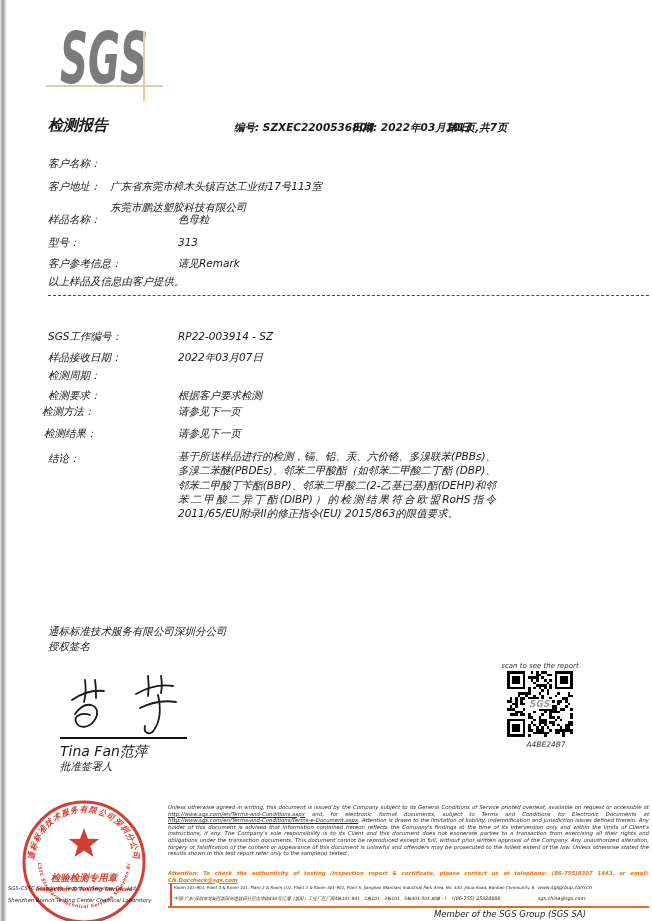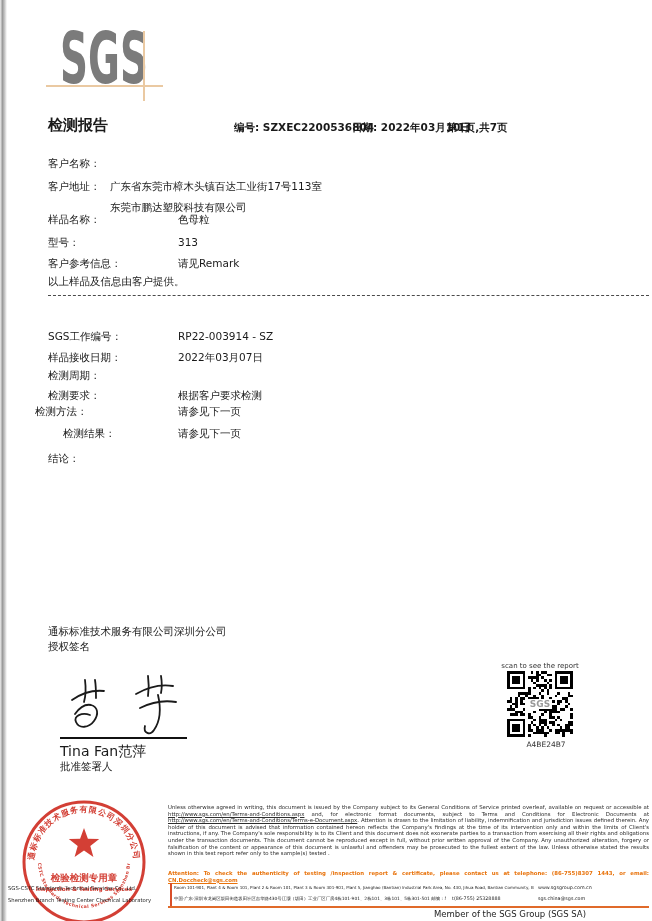--- a/index.html
+++ b/index.html
@@ -1,17 +1,17 @@
 <!DOCTYPE html>
 <html><head>
 <meta charset="utf-8">
 <style>
   html,body{margin:0;padding:0;background:#ffffff;}
   #page{position:relative;width:652px;height:921px;background:#ffffff;overflow:hidden;
-        font-family:"DejaVu Sans","Liberation Sans",sans-serif;color:#1a1a1a;}
+        font-family:"DejaVu Sans","Liberation Sans",sans-serif;color:#1a1a1a;font-style:italic;}
   .abs{position:absolute;}
   .lbl{font-size:10.5px;color:#1a1a1a;}
   .val{font-size:10.5px;color:#1a1a1a;}
   #edge{left:0;top:0;width:7px;height:921px;
         background:linear-gradient(90deg,#efefef 0%,#9a9a9a 35%,#cdcdcd 70%,#ffffff 100%);}
   
   #logo-svg{left:60px;top:28px;}
   #logo-hline{left:46px;top:85px;width:117px;height:2px;background:#eac9a2;}
   #logo-vline{left:143px;top:31px;width:2px;height:70px;background:#eac9a2;}
   
@@ -84,25 +84,26 @@
 
   <div id="dash-rule" class="abs"></div>
 
   <div class="abs lbl" style="left:48px;top:330px;">SGS工作编号：</div>
   <div class="abs val" style="left:178px;top:330px;">RP22-003914 - SZ</div>
   <div class="abs lbl" style="left:48px;top:351px;">样品接收日期：</div>
   <div class="abs val" style="left:178px;top:351px;">2022年03月07日</div>
   <div class="abs lbl" style="left:48px;top:369px;">检测周期：</div>
   <div class="abs lbl" style="left:48px;top:389px;">检测要求：</div>
   <div class="abs val" style="left:178px;top:389px;">根据客户要求检测</div>
-  <div class="abs lbl" style="left:35px;top:405px;">检测方法：</div>
+  <div class="abs lbl" style="left:42px;top:405px;">检测方法：</div>
   <div class="abs val" style="left:178px;top:405px;">请参见下一页</div>
-  <div class="abs lbl" style="left:63px;top:427px;">检测结果：</div>
+  <div class="abs lbl" style="left:44px;top:427px;">检测结果：</div>
   <div class="abs val" style="left:178px;top:427px;">请参见下一页</div>
   <div class="abs lbl" style="left:48px;top:452px;">结论：</div>
+  <div id="conclusion-text" class="abs">基于所送样品进行的检测，镉、铅、汞、六价铬、多溴联苯(PBBs)、多溴二苯醚(PBDEs)、邻苯二甲酸酯（如邻苯二甲酸二丁酯 (DBP)、邻苯二甲酸丁苄酯(BBP)、邻苯二甲酸二(2-乙基已基)酯(DEHP)和邻苯二甲酸二异丁酯(DIBP)）的检测结果符合欧盟RoHS指令2011/65/EU附录II的修正指令(EU) 2015/863的限值要求。</div>
 
   <div class="abs lbl" style="left:48px;top:625px;">通标标准技术服务有限公司深圳分公司</div>
   <div class="abs lbl" style="left:48px;top:640px;">授权签名</div>
   <svg class="abs" style="left:58px;top:668px;" width="145" height="70">
     <g fill="none" stroke="#1a1a1a" stroke-width="1.8" stroke-linecap="round">
       <path d="M14,32 C24,25 36,22 46,23"></path>
       <path d="M27,12 C28,20 28,27 26,34"></path>
       <path d="M37,12 C38,18 38,24 38,30"></path>
       <path d="M17,46 C22,39 28,36 33,37 C40,39 41,46 36,53 C31,60 21,61 18,54 C15,48 24,44 32,47"></path>
       <path d="M78,26 C90,19 103,16 115,18"></path>

